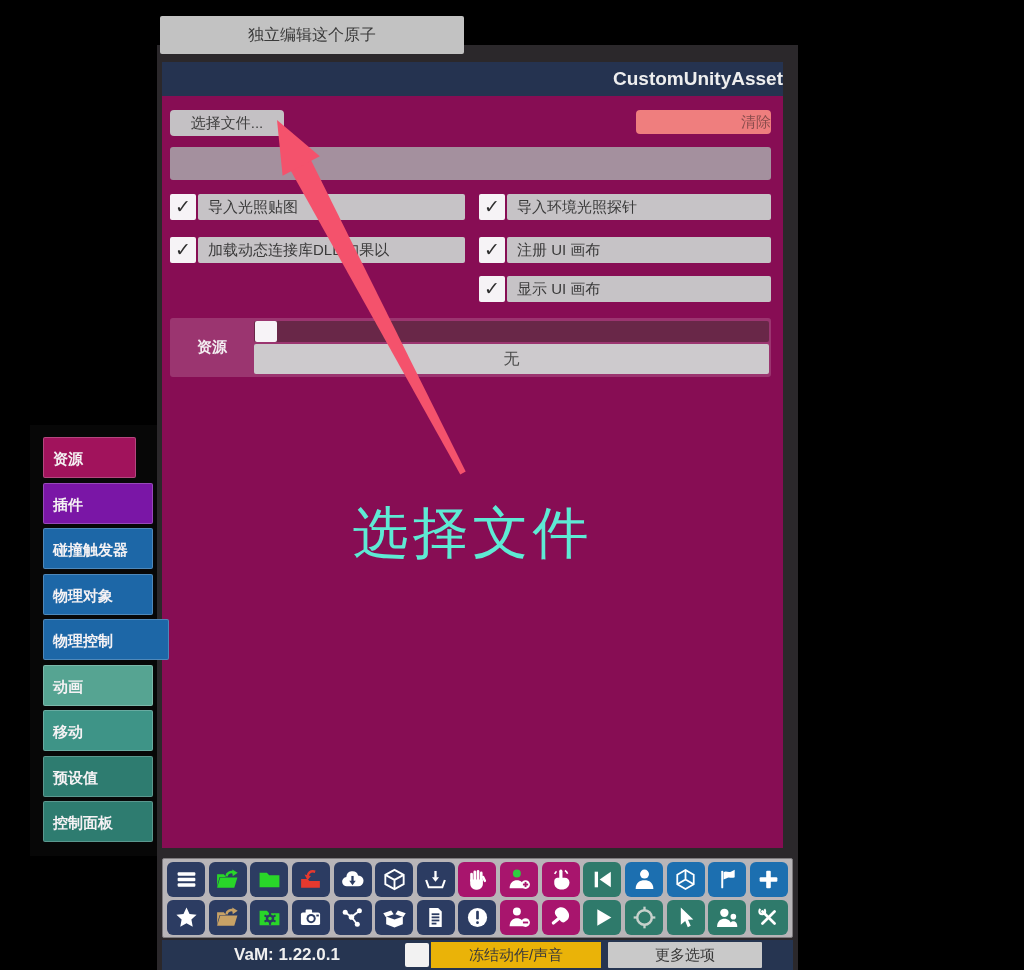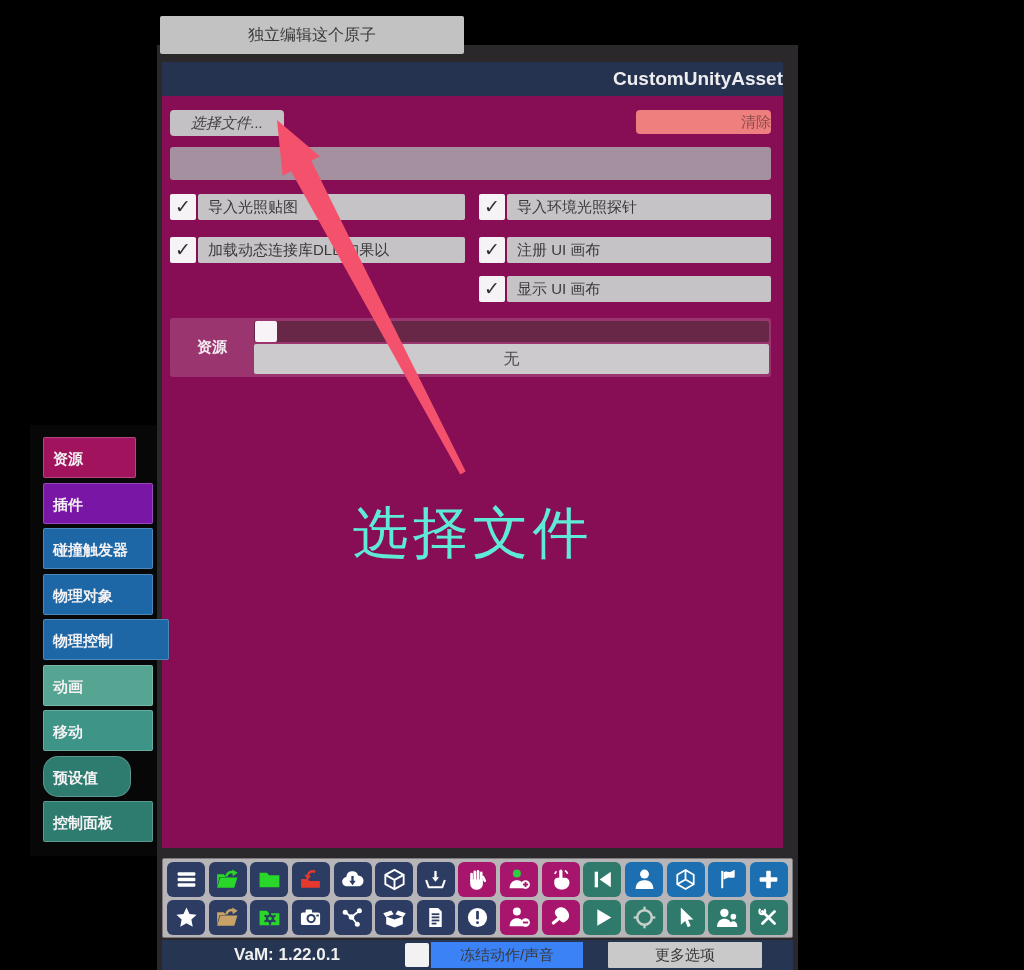--- a/index.html
+++ b/index.html
@@ -15,21 +15,21 @@
   #backdrop { left:157px; top:45px; width:641px; height:925px; background:#2b282b; z-index:1; }
 
   
   #panel { left:162px; top:62px; width:621px; z-index:2; }
   #panel-header { height:34px; background:#253350; color:#eeeeee; font-weight:bold;
     font-size:19px; text-align:right; line-height:34px; }
   #panel-body { position:relative; height:752px; background:#870d54; }
 
   .gray-btn { background:#c4c1c4; border-radius:4px; color:#3f3f3f; font-size:15px;
     text-align:center; }
-  #select-file-btn { left:8px; top:14px; width:114px; height:26px; line-height:26px;font-style:italic; }
+  #select-file-btn { left:8px; top:14px; width:114px; height:26px; line-height:26px; }
   #clear-btn { right:12px; top:14px; width:135px; height:24px; line-height:24px;
     background:#ef7e7e; border-radius:4px; color:#8a4d4d; font-size:15px; text-align:right; }
   #file-input { left:8px; top:51px; width:601px; height:33px; background:#a4909e; border-radius:3px;
     font-size:15px; color:#3a3a3a; line-height:33px; padding-left:10px; }
 
   .cb-group { position:absolute; height:26px; display:flex; gap:2px; }
   .cb-box { width:26px; height:26px; background:#f6f3f6; border-radius:2px; color:#2f2f2f;
     font-size:19px; font-weight:bold; text-align:center; line-height:26px; flex:0 0 auto; }
   .cb-label { flex:1; background:#c6c3c6; border-radius:2px; color:#3a3a3a; font-size:15px;
     line-height:26px; padding-left:10px; white-space:nowrap; overflow:hidden; }
@@ -65,21 +65,21 @@
   .tool-btn { width:38px; height:35px; border-radius:6px; display:flex; align-items:center;
     justify-content:center; }
   .tool-btn svg { width:25px; height:25px; display:block; }
 
   
   #statusbar { left:162px; top:940px; width:631px; height:30px; background:#263551; z-index:2; }
   #vam-version { left:20px; top:0; width:210px; text-align:center; color:#f0f0f0; font-size:17px;
     font-weight:bold; line-height:30px; }
   #freeze-checkbox { left:243px; top:3px; width:24px; height:24px; background:#f2f2f2;
     border-radius:2px; }
-  #freeze-label { left:269px; top:2px; width:152px; height:26px; background:#3b82f6; color:#3a3a3a;
+  #freeze-label { left:269px; top:2px; width:170px; height:26px; background:#eab308; color:#3a3a3a;
     font-size:15px; text-align:center; line-height:26px; }
   #more-options-btn { left:446px; top:2px; width:154px; height:26px; background:#c9c9c9;
     color:#3a3a3a; font-size:15px; text-align:center; line-height:26px; border-radius:1px; }
 </style>
 </head>
 <body>
 
 <div class="abs" id="backdrop"></div>
 
 <div class="abs" id="edit-atom-btn">独立编辑这个原子</div>
@@ -134,21 +134,21 @@
 </svg>
 
 <div class="abs" id="sidebar">
     <div class="side-tab" style="background: rgb(161, 19, 92); width: 93px;">资源</div>
     <div class="side-tab" style="background: rgb(122, 22, 166); width: 110px;">插件</div>
     <div class="side-tab" style="background: rgb(29, 103, 167); width: 110px;">碰撞触发器</div>
     <div class="side-tab" style="background: rgb(29, 103, 167); width: 110px;">物理对象</div>
     <div class="side-tab" style="background: rgb(29, 103, 167); width: 126px;">物理控制</div>
     <div class="side-tab" style="background: rgb(86, 164, 146); width: 110px;">动画</div>
     <div class="side-tab" style="background: rgb(62, 148, 135); width: 110px;">移动</div>
-    <div class="side-tab" style="background: rgb(46, 124, 112); width: 88px; border-radius: 15px;">预设值</div>
+    <div class="side-tab" style="background: rgb(46, 124, 112); width: 110px;">预设值</div>
     <div class="side-tab" style="background: rgb(46, 124, 112); width: 110px;">控制面板</div>
   </div>
 
 <div class="abs" id="toolbar">
     <div class="tool-row">
       <div class="tool-btn" style="background: rgb(44, 60, 98);">
         <svg viewBox="0 0 24 24">
           <rect x="3.5" y="5" width="17" height="3.4" rx="1" fill="#fff"></rect>
           <rect x="3.5" y="10.3" width="17" height="3.4" rx="1" fill="#fff"></rect>
           <rect x="3.5" y="15.6" width="17" height="3.4" rx="1" fill="#fff"></rect>

